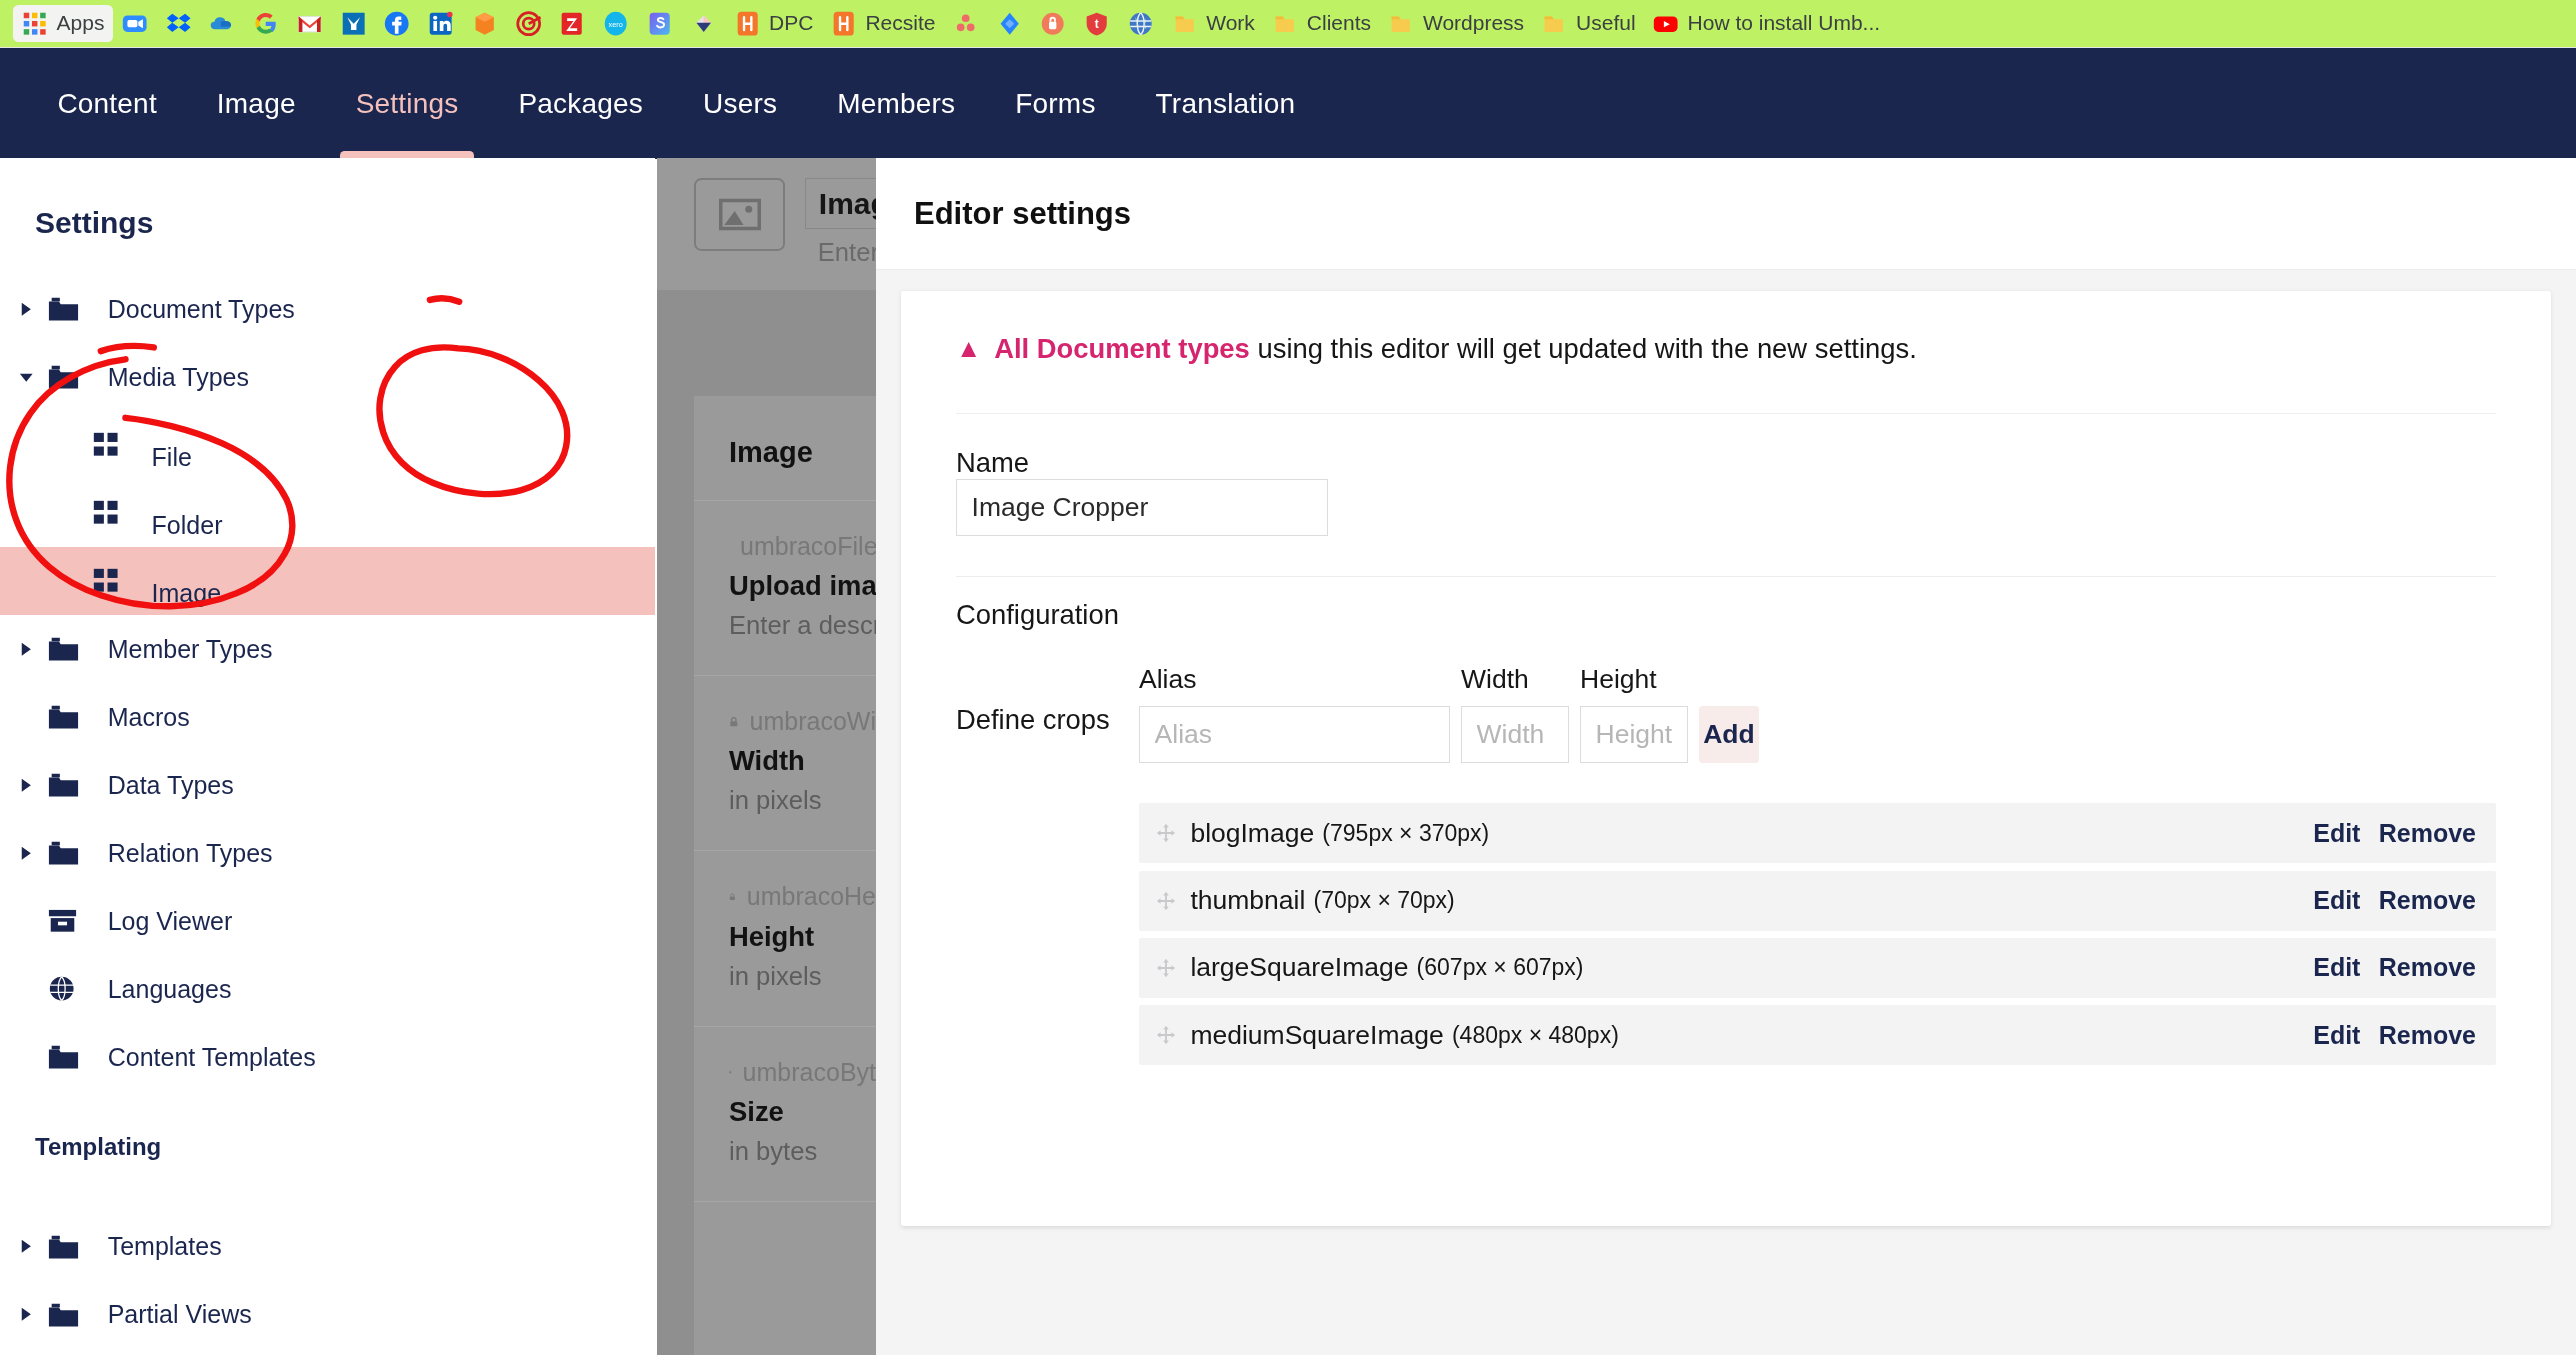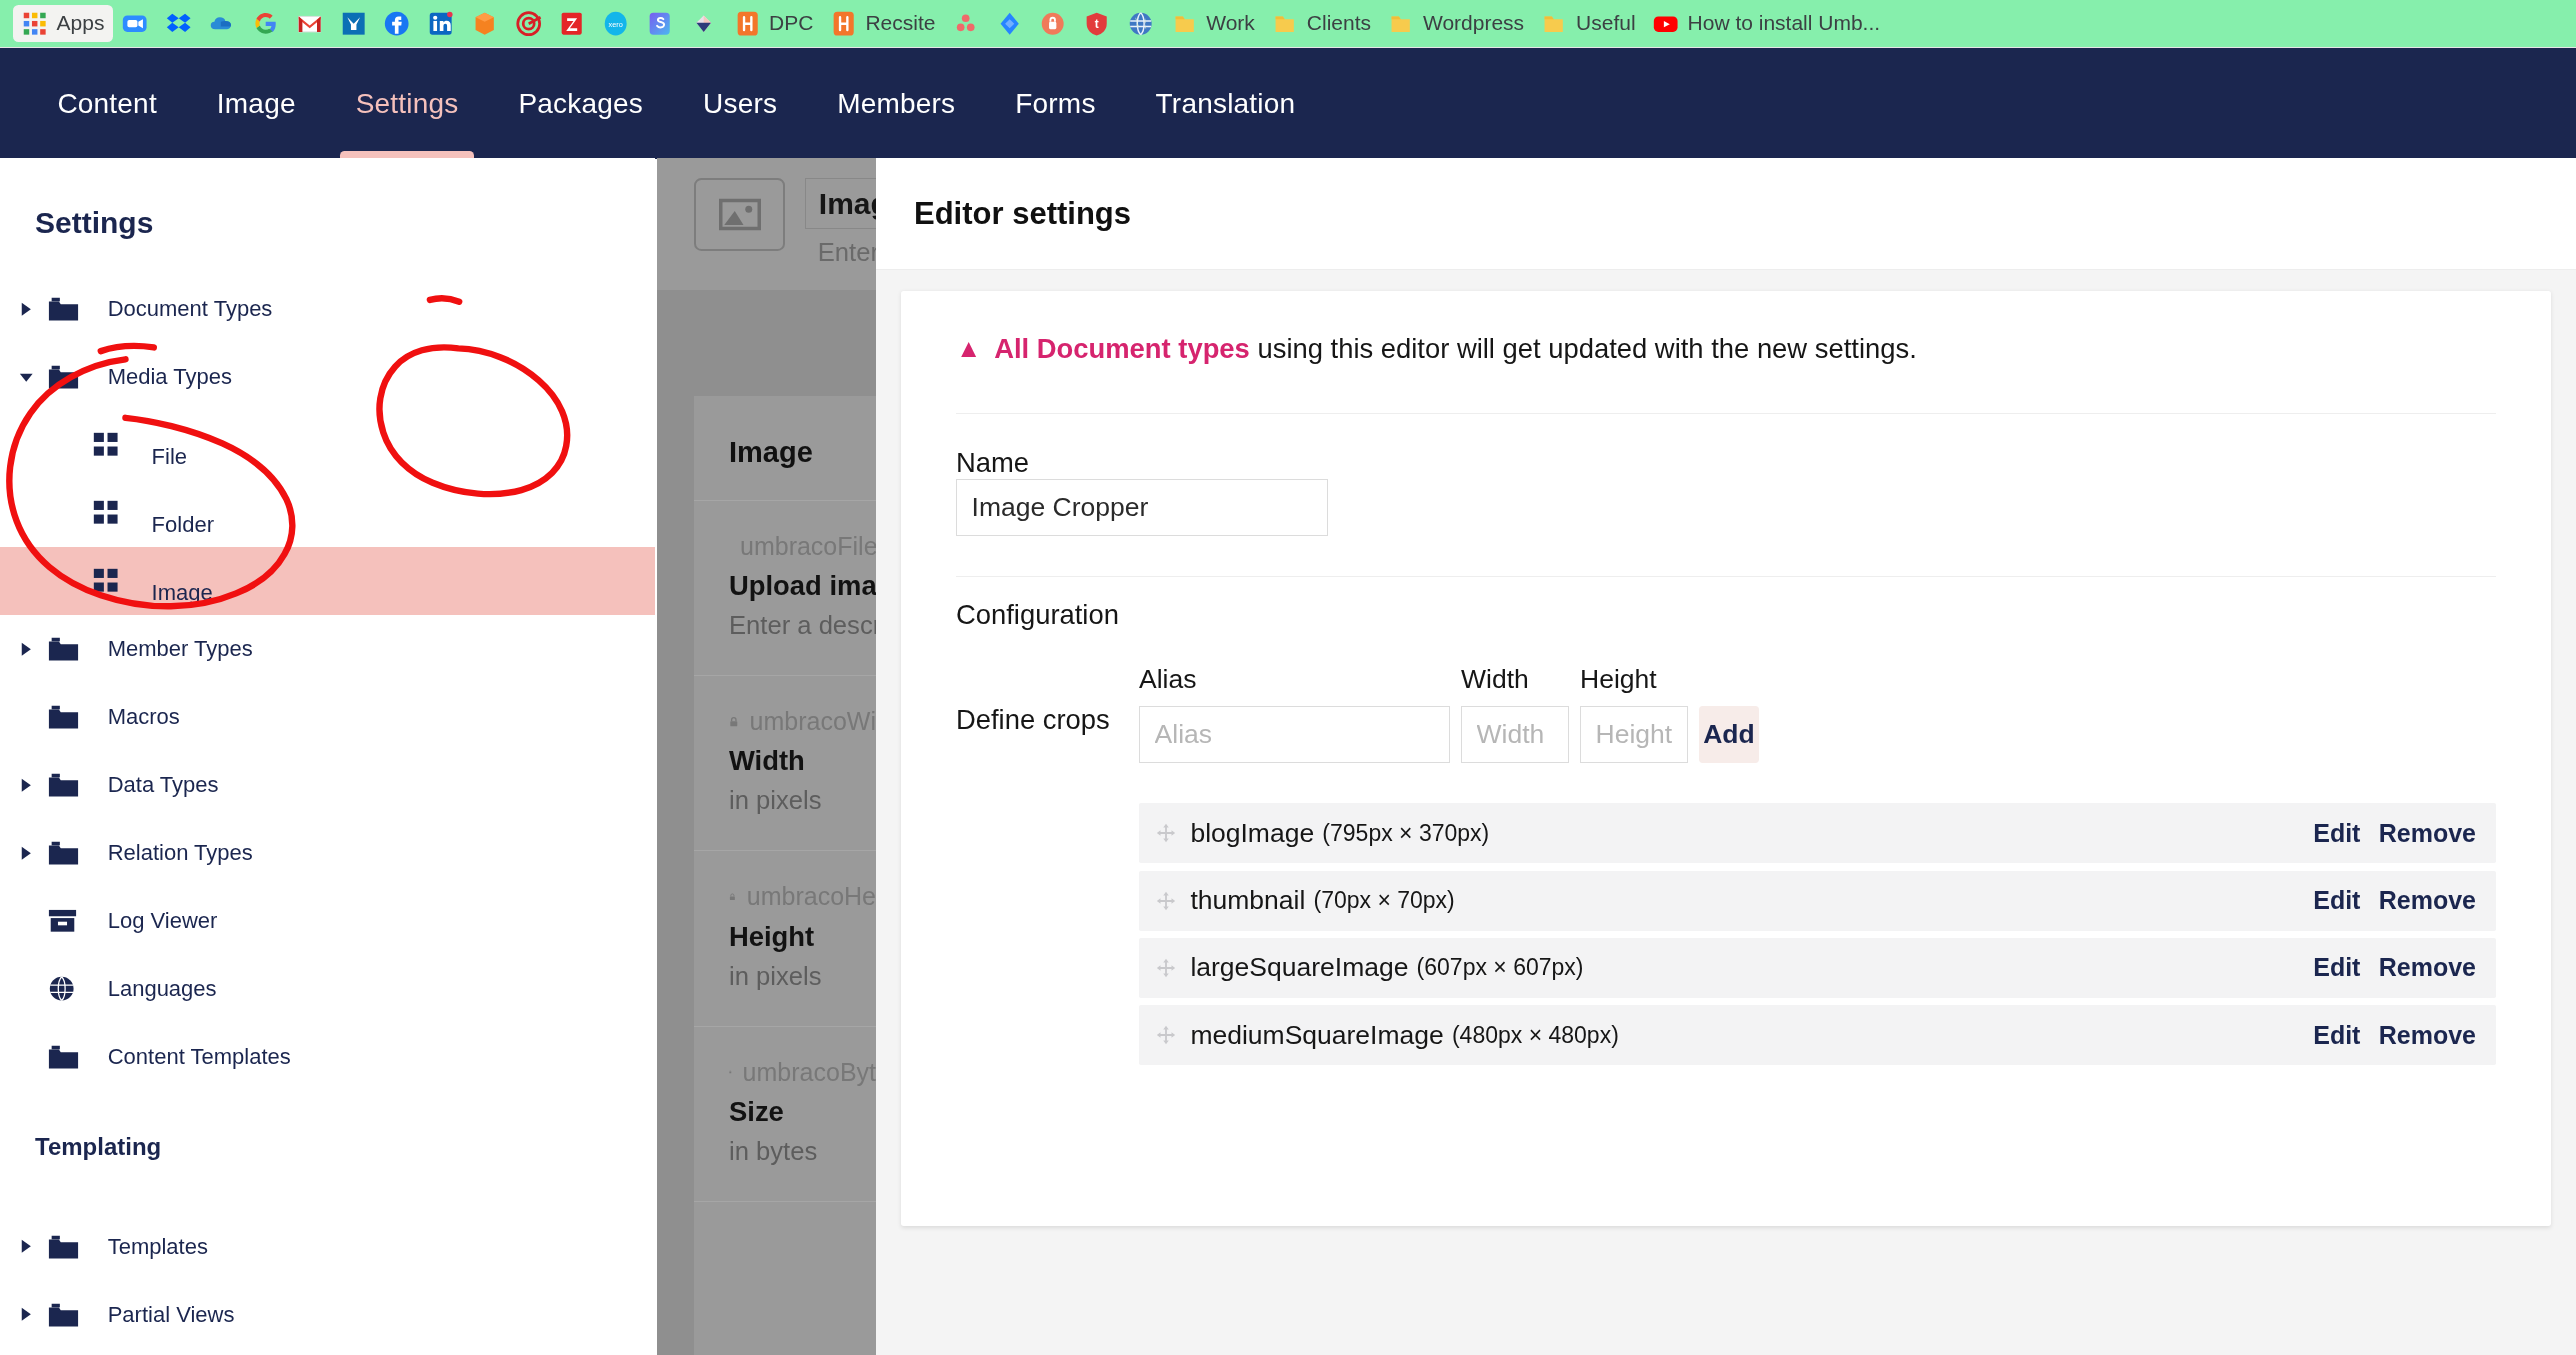--- a/index.html
+++ b/index.html
@@ -8,21 +8,21 @@
     font-family: "Liberation Sans", sans-serif;
     background: #ffffff;
     color: #1b264f;
     -webkit-font-smoothing: antialiased;
   }
 
   
   #bookmark-bar {
     position: absolute; top: 0; left: 0;
     width: 2576px; height: 48px;
-    background: #86efac;
+    background: #bef264;
     display: flex; align-items: center;
     padding-left: 12.8px;
     gap: 0px;
     overflow: hidden;
     border-bottom: 0.9px solid #e6e6e6;
   }
   .bm {
     display: flex; align-items: center;
     gap: 8.2px;
     padding: 4.6px 8.2px;
@@ -95,21 +95,21 @@
     margin-left: 14.6px;
     font-size: 0;
     display: flex; align-items: center; justify-content: center;
   }
   .caret svg { display:block; }
   .tree-icon {
     width: 40px; flex: none;
     display: flex; align-items: center; justify-content: flex-start;
   }
   .tree-label {
-    font-size: 22px;
+    font-size: 25px;
     color: #1b264f;
     white-space: nowrap;
   }
   .indent-0 .tree-icon { margin-left: 9.1px; }
   .indent-0 .tree-label { margin-left: 20px; }
   .indent-1 .tree-icon { margin-left: 53px; }
   .indent-1 .tree-label { margin-left: 20px; margin-top: 24px; }
   .tree-group-title {
     font-size: 24px; font-weight: bold;
     color: #1b264f;

